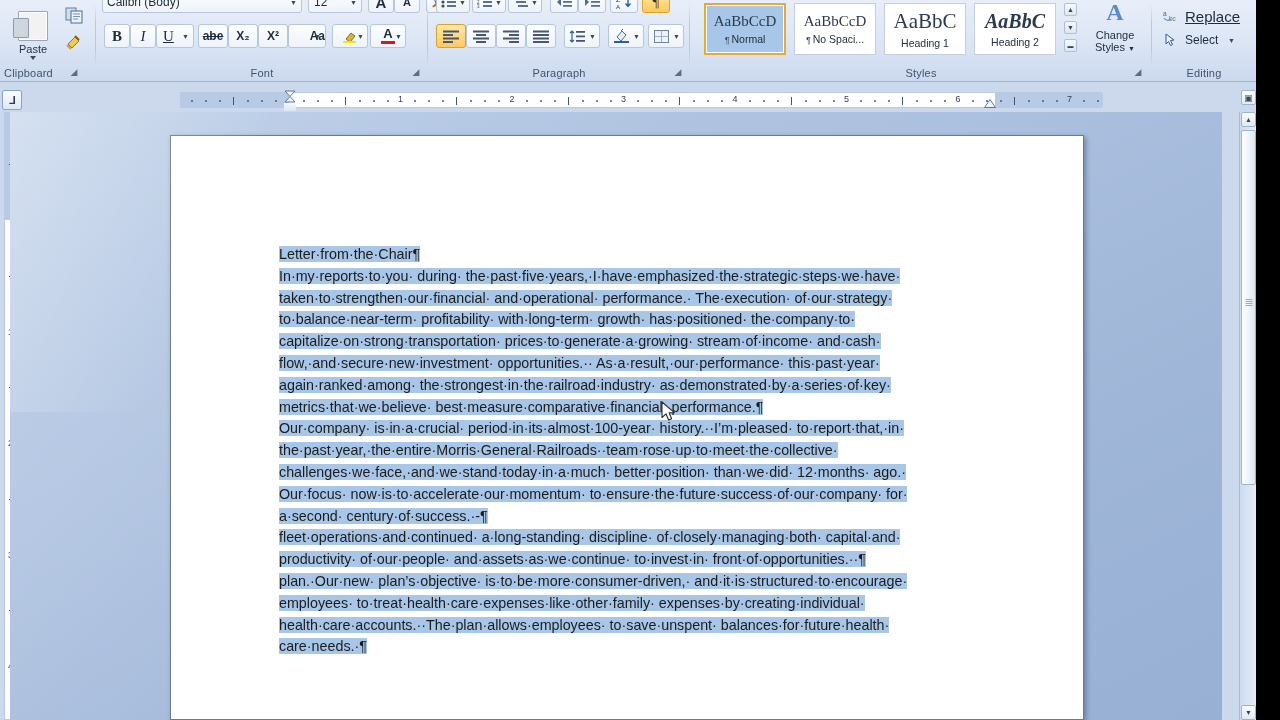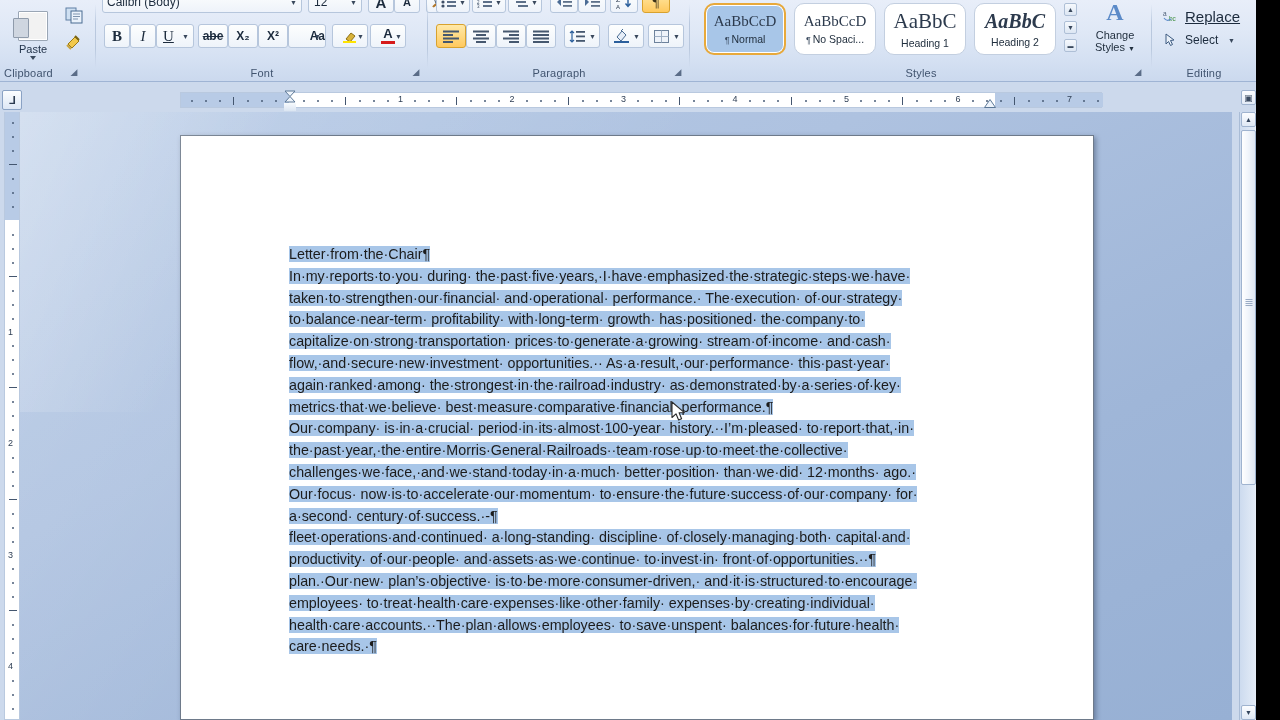--- a/index.html
+++ b/index.html
@@ -69,21 +69,21 @@
     background:#cfd6e0; border:1px solid #8f9bab; border-radius:1px;
   }
   .caret-d{
     width:0;height:0;border-left:3px solid transparent;border-right:3px solid transparent;
     border-top:4px solid #3b4a5e; margin-top:1px;
   }
 
   
   .style-card{
     position:absolute; top:3px; width:82px; height:52px;
-    background:#fff; border:1px solid #c3cfe0; border-radius:10px;
+    background:#fff; border:1px solid #c3cfe0; border-radius:0;
     display:flex; flex-direction:column; align-items:center; justify-content:center;
   }
   .style-card.sel{ border:2px solid #e8a93b; box-shadow:0 0 0 1px #fff inset; }
   .style-prev{ font-family:"Liberation Serif", serif; color:#2c3a4d; }
   .style-name{ font-size:10.5px; color:#22303f; margin-top:3px; white-space:nowrap;}
   .pilcrow-sm{ font-size:9px; color:#3a4a5e; margin-right:2px;}
 
   .gal-nav{
     position:absolute; width:13px; height:13px;
     background:linear-gradient(to bottom,#f6f9fd,#dce6f3);
@@ -120,21 +120,21 @@
     position:absolute; left:4px; top:112px; width:16px; height:608px;
     background:#fff; border:1px solid #b9c9df; border-top:none;
   }
   .vruler .vmarg{ position:absolute; left:0; width:100%; background:#b8cbe6; }
   .vtick{ position:absolute; left:7px; width:2px; height:2px; background:#4a5d77; border-radius:50%;}
   .vtickmaj{ position:absolute; left:4px; width:8px; height:1px; background:#44566f;}
   .vnum{ position:absolute; left:3px; font-size:9px; color:#2f3f55; }
 
   
   .canvas{
-    position:absolute; left:20px; top:112px; width:1212px; height:608px;
+    position:absolute; left:10px; top:112px; width:1212px; height:608px;
     background:
       linear-gradient(125deg, rgba(255,255,255,.18) 0%, rgba(255,255,255,0) 42%),
       linear-gradient(to bottom right,#b6cae6 0%,#aec2e0 35%,#9fb6d8 70%,#97b0d4 100%);
   }
   .canvas:after{
     content:""; position:absolute; left:0; top:0; width:260px; height:300px;
     background:linear-gradient(115deg, rgba(255,255,255,.30), rgba(255,255,255,0) 70%);
     pointer-events:none;
   }
   .page{

